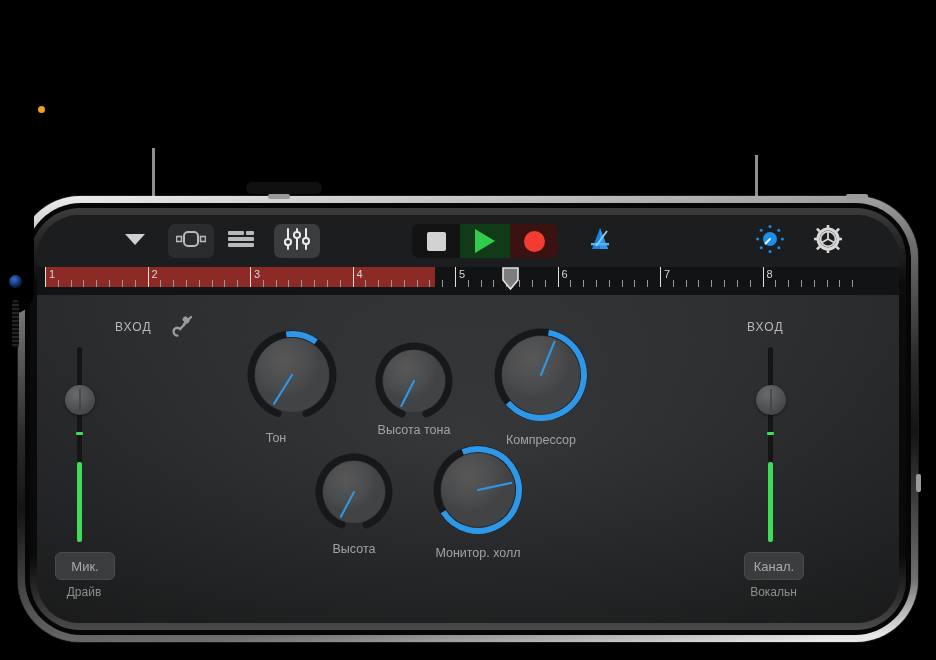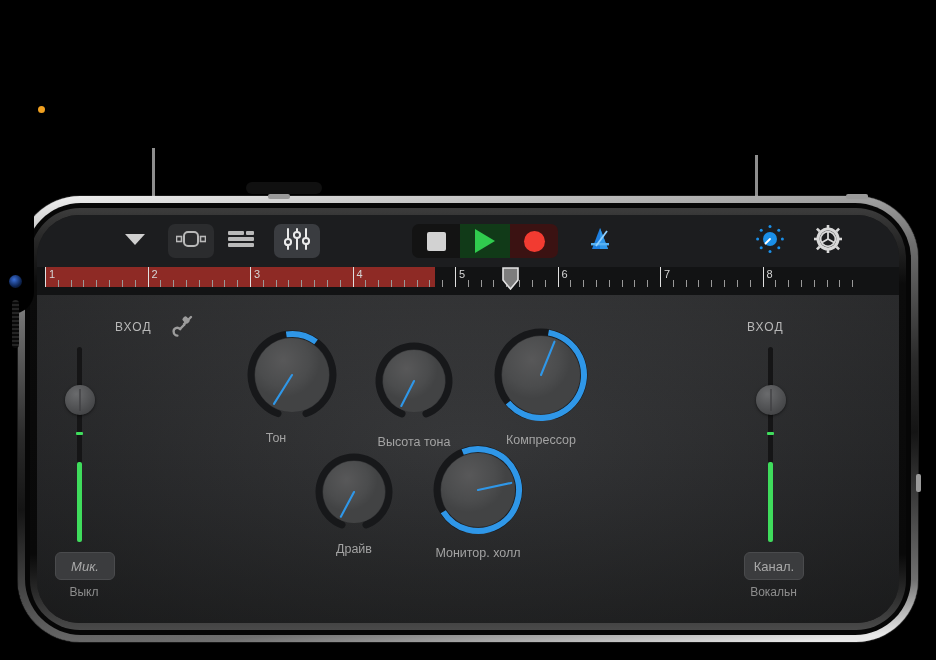--- a/index.html
+++ b/index.html
@@ -333,22 +333,22 @@
           </svg>
         </span>
 
         <div class="slider-track" style="left:40px;top:52px;height:190px;"></div>
         <div class="slider-knob" style="left:28px;top:90px;">
           <div class="knob-notch"></div>
         </div>
         <div class="meter-peak" style="left:39px;top:137px;"></div>
         <div class="meter" style="left:40px;top:167px;height:80px;"></div>
 
-        <div class="pill-btn" style="left:18px;top:257px;width:58px;font-style:italic;">Мик.</div>
-        <div class="small-label" style="left:18px;top:290px;width:58px;text-align:center;">Выкл</div>
+        <div class="pill-btn" style="left:18px;top:257px;width:58px;">Мик.</div>
+        <div class="small-label" style="left:18px;top:290px;width:58px;text-align:center;">Драйв</div>
 
         <div class="side-label" style="left:710px;top:25px;">ВХОД</div>
         <div class="slider-track" style="left:731px;top:52px;height:190px;"></div>
         <div class="slider-knob" style="left:719px;top:90px;">
           <div class="knob-notch"></div>
         </div>
         <div class="meter-peak" style="left:730px;top:137px;"></div>
         <div class="meter" style="left:731px;top:167px;height:80px;"></div>
 
         <div class="pill-btn" style="left:707px;top:257px;width:58px;">Канал.</div>
@@ -375,21 +375,21 @@
              <stop offset="0%" stop-color="#585859"></stop>
              <stop offset="70%" stop-color="#4b4c4d"></stop>
              <stop offset="100%" stop-color="#424344"></stop>
            </radialGradient>
          </defs>
          <path d="M 32.03 76.89 A 35 35 0 1 1 55.97 76.89" fill="none" stroke="#17181a" stroke-width="7" stroke-linecap="round"></path>
 
          <circle cx="44" cy="44" r="31" fill="url(#kg1)"></circle>
          <line x1="44" y1="44" x2="31.29" y2="68.95" stroke="#2f97e8" stroke-width="2.1" stroke-linecap="round"></line>
        </svg></div>
-            <div class="knob-label" style="left: 292px; top: 140px;">Высота тона</div>
+            <div class="knob-label" style="left: 292px; top: 128px;">Высота тона</div>
             <div class="knobwrap" style="left: 452px; top: 28px; width: 104px; height: 104px;"><svg width="104" height="104" viewBox="0 0 104 104">
          <defs>
            <radialGradient id="kg2" cx="38%" cy="30%">
              <stop offset="0%" stop-color="#585859"></stop>
              <stop offset="70%" stop-color="#4b4c4d"></stop>
              <stop offset="100%" stop-color="#424344"></stop>
            </radialGradient>
          </defs>
          <path d="M 37.29 92.41 A 43 43 0 1 1 66.71 92.41" fill="none" stroke="#17181a" stroke-width="7" stroke-linecap="round"></path>
          <path d="M 59.47 9.65 A 43 43 0 1 1 19.06 79.64" fill="none" stroke="#2f97e8" stroke-width="6" stroke-linecap="butt"></path>
@@ -403,21 +403,21 @@
              <stop offset="0%" stop-color="#585859"></stop>
              <stop offset="70%" stop-color="#4b4c4d"></stop>
              <stop offset="100%" stop-color="#424344"></stop>
            </radialGradient>
          </defs>
          <path d="M 32.03 76.89 A 35 35 0 1 1 55.97 76.89" fill="none" stroke="#17181a" stroke-width="7" stroke-linecap="round"></path>
 
          <circle cx="44" cy="44" r="31" fill="url(#kg3)"></circle>
          <line x1="44" y1="44" x2="30.85" y2="68.72" stroke="#2f97e8" stroke-width="2.1" stroke-linecap="round"></line>
        </svg></div>
-            <div class="knob-label" style="left: 232px; top: 247px;">Драйв</div>
+            <div class="knob-label" style="left: 232px; top: 247px;">Высота</div>
             <div class="knobwrap" style="left: 391px; top: 145px; width: 100px; height: 100px;"><svg width="100" height="100" viewBox="0 0 100 100">
          <defs>
            <radialGradient id="kg4" cx="38%" cy="30%">
              <stop offset="0%" stop-color="#585859"></stop>
              <stop offset="70%" stop-color="#4b4c4d"></stop>
              <stop offset="100%" stop-color="#424344"></stop>
            </radialGradient>
          </defs>
          <path d="M 35.98 88.53 A 41 41 0 1 1 64.02 88.53" fill="none" stroke="#17181a" stroke-width="7" stroke-linecap="round"></path>
          <path d="M 34.64 11.99 A 41 41 0 1 1 15.23 71.73" fill="none" stroke="#2f97e8" stroke-width="6" stroke-linecap="butt"></path>

